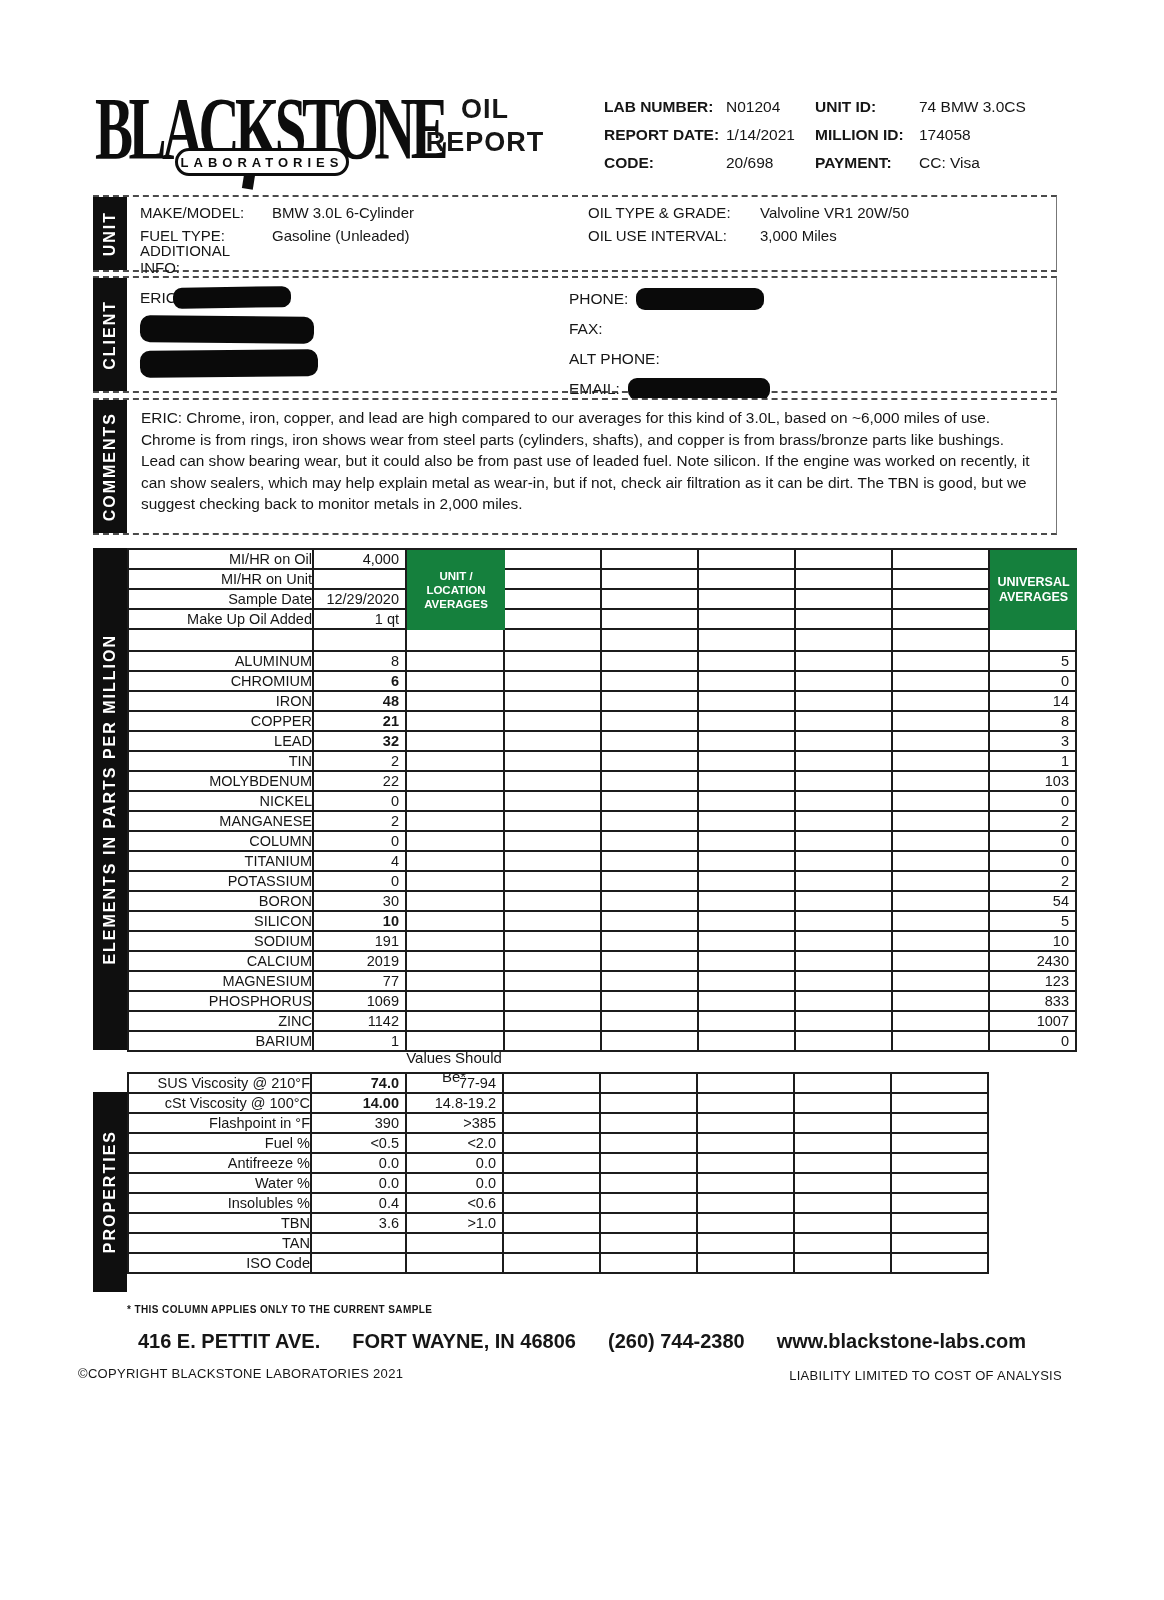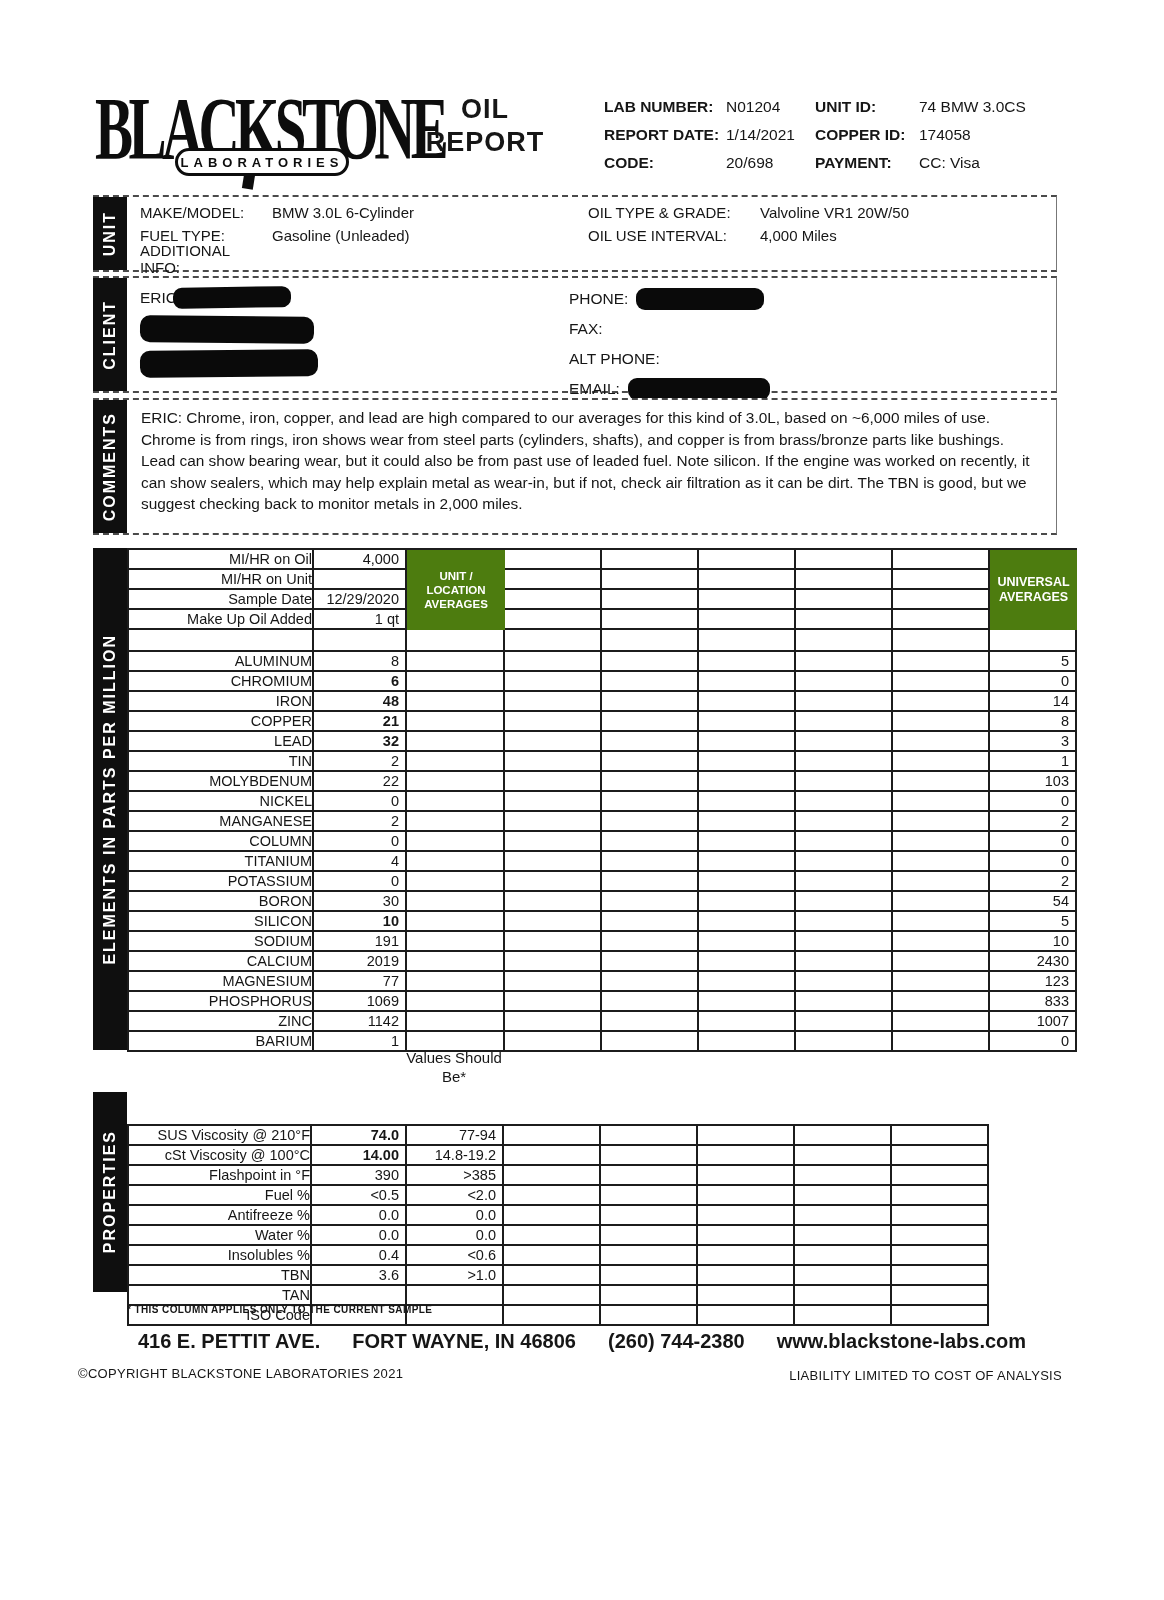--- a/index.html
+++ b/index.html
@@ -65,37 +65,37 @@
   .etable{position:absolute;left:127px;top:548px;width:948px;border-top:2px solid #1c1c1c;border-left:2px solid #1c1c1c;}
   .cell{border-right:2px solid #1c1c1c;border-bottom:2px solid #1c1c1c;box-sizing:border-box;
         font-size:14.5px;line-height:17px;padding-top:1px;overflow:hidden;white-space:nowrap;}
   .c-label{padding-left:5px;text-align:right;}
   .c-val{padding-right:6px;text-align:right;}
   .bold{font-weight:bold;}
 
   .meta-region{position:relative;height:80px;}
   .meta-grid{position:absolute;left:0;top:0;display:grid;grid-template-columns:185px 93px;grid-auto-rows:20px;}
   .mid-grid{position:absolute;left:376px;top:0;display:grid;grid-template-columns:repeat(5,97px);grid-auto-rows:20px;}
-  .avg-box{position:absolute;top:0;height:80px;background:#4d7c0f;color:#fff;font-weight:bold;text-align:center;
+  .avg-box{position:absolute;top:0;height:80px;background:#15803d;color:#fff;font-weight:bold;text-align:center;
            display:flex;align-items:center;justify-content:center;box-sizing:border-box;padding:0 6px;}
   #unitloc-box{left:278px;width:98px;font-size:11.5px;line-height:14px;}
   #universal-box{left:861px;width:87px;font-size:12.5px;line-height:15px;}
 
   .blank-row,.erows{display:grid;grid-template-columns:185px 93px 98px repeat(5,97px) 87px;}
   .blank-row{grid-auto-rows:22px;}
   .erows{grid-auto-rows:20px;}
 
   .elements-sidebar{position:absolute;left:93px;top:548px;width:34px;height:502px;background:#0f0f0f;
                     display:flex;align-items:center;justify-content:center;}
   .elements-sidebar span{writing-mode:vertical-rl;transform:rotate(180deg);color:#fff;font-weight:bold;
                          font-size:16px;letter-spacing:2px;white-space:nowrap;}
 
   .shouldbe-head{position:absolute;left:400px;top:1048px;width:108px;text-align:center;
                  font-size:15px;line-height:19px;}
-  .ptable{position:absolute;left:127px;top:1124px;width:860px;border-top:2px solid #1c1c1c;border-left:2px solid #1c1c1c;}
+  .ptable{position:absolute;left:127px;top:1072px;width:860px;border-top:2px solid #1c1c1c;border-left:2px solid #1c1c1c;}
   .prows{display:grid;grid-template-columns:183px 95px 97px repeat(5,97px);grid-auto-rows:20px;}
   .props-sidebar{position:absolute;left:93px;top:1092px;width:34px;height:200px;background:#0f0f0f;
                  display:flex;align-items:center;justify-content:center;}
   .props-sidebar span{writing-mode:vertical-rl;transform:rotate(180deg);color:#fff;font-weight:bold;
                       font-size:16px;letter-spacing:2px;white-space:nowrap;}
 
   
   .footnote{position:absolute;left:127px;top:1304px;width:948px;text-align:left;
             font-size:10px;font-weight:bold;letter-spacing:.4px;}
   .address{position:absolute;left:0;top:1330px;width:1164px;display:flex;justify-content:center;gap:32px;
@@ -137,21 +137,21 @@
       </div>
     </div>
   <div class="info-col r">
 
       <div class="info-row">
         <span class="lab">UNIT ID:</span>
         <span class="val">74 BMW 3.0CS</span>
       </div>
 
       <div class="info-row">
-        <span class="lab">COPPER ID:</span>
+        <span class="lab">MILLION ID:</span>
         <span class="val">174058</span>
       </div>
 
       <div class="info-row">
         <span class="lab">PAYMENT:</span>
         <span class="val">CC: Visa</span>
       </div>
     </div>
 
   <div class="section" id="unit-box">
@@ -178,21 +178,21 @@
         </div>
       <div class="fields fr">
 
           <div class="frow">
             <span class="flab">OIL TYPE &amp; GRADE:</span>
             <span>Valvoline VR1 20W/50</span>
           </div>
 
           <div class="frow">
             <span class="flab">OIL USE INTERVAL:</span>
-            <span>4,000 Miles</span>
+            <span>3,000 Miles</span>
           </div>
         </div>
     </div>
   </div>
 
   <div class="section" id="client-box">
     <div class="sidebar">
         <span>CLIENT</span>
       </div>
     <div class="content">

